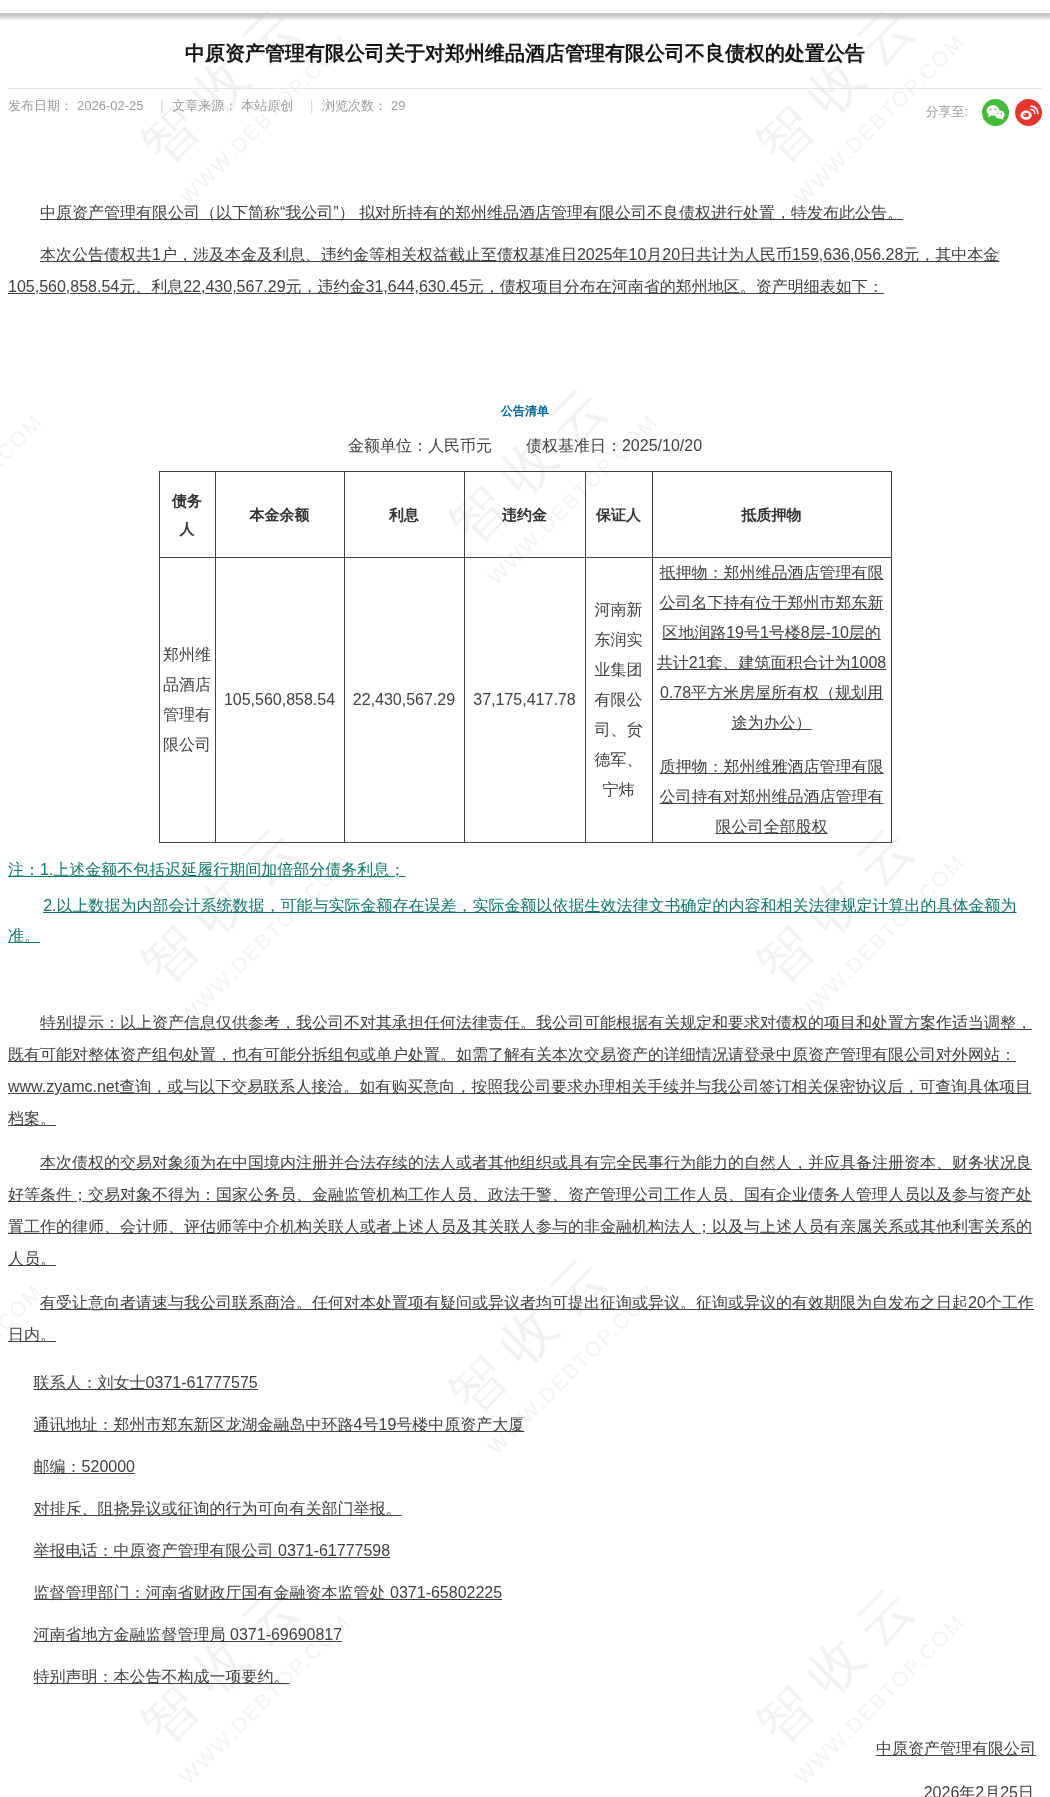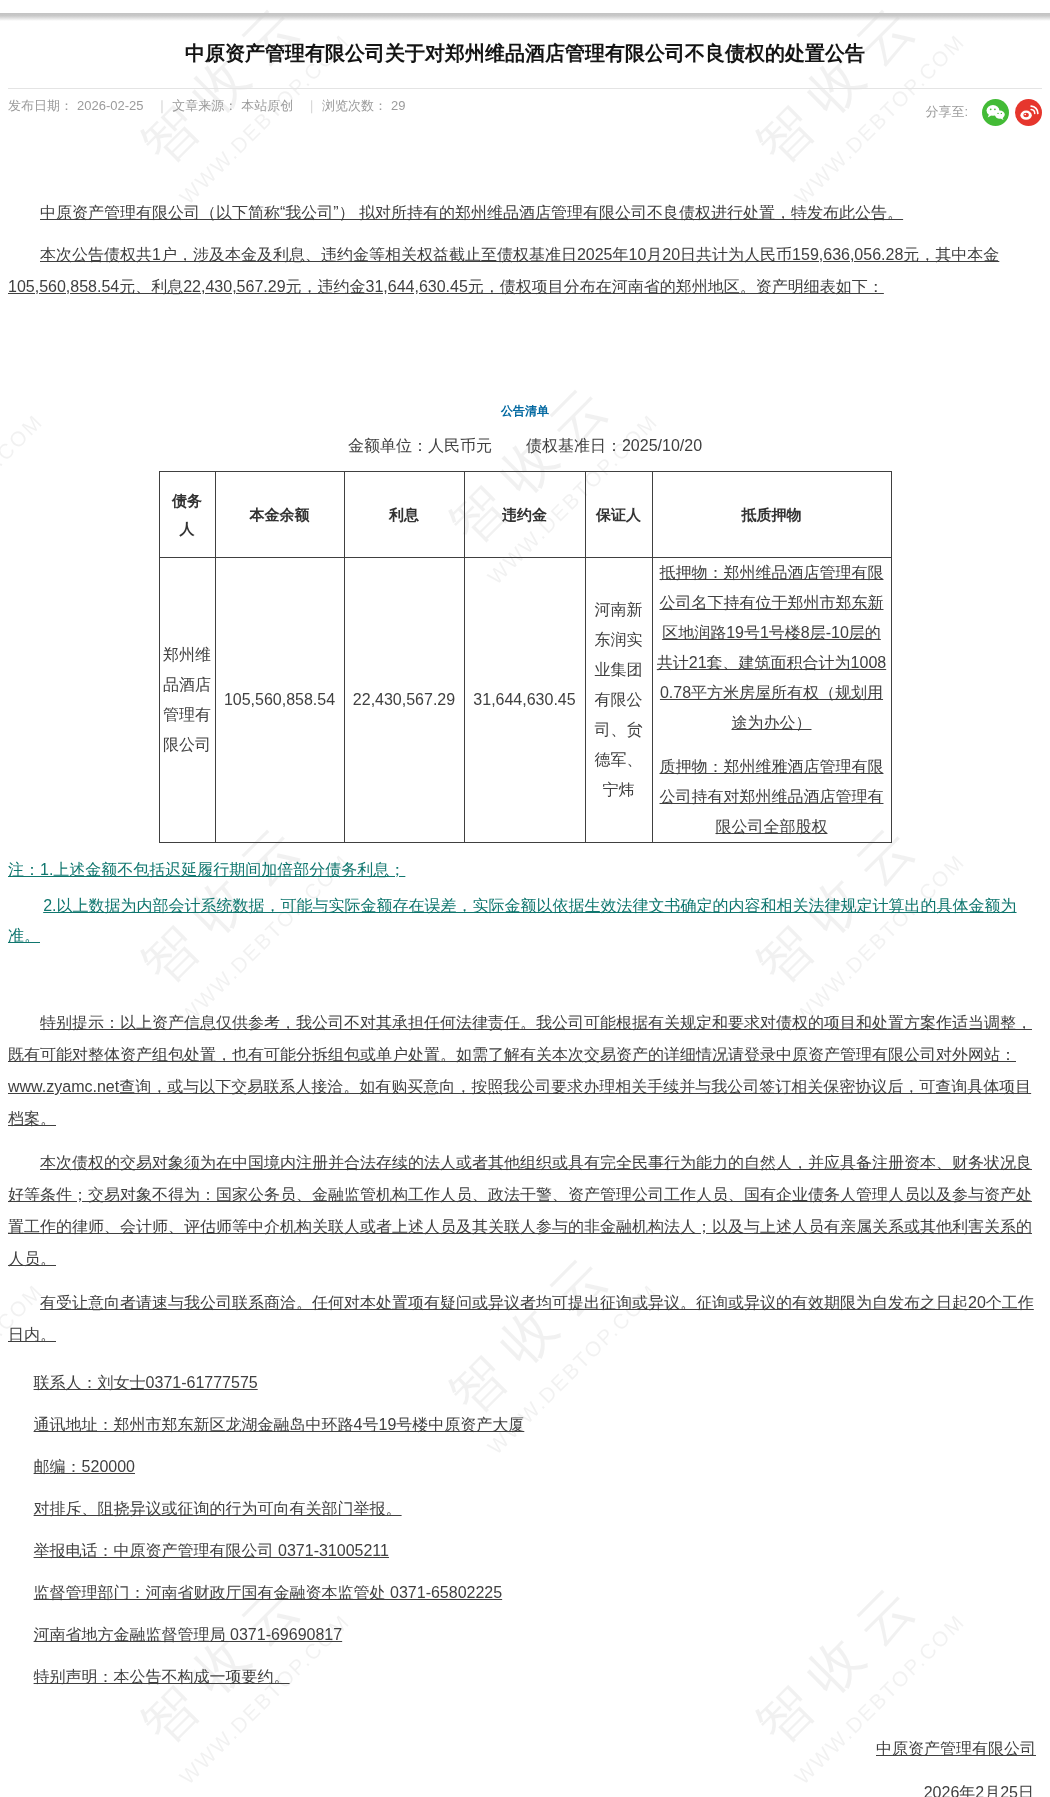--- a/index.html
+++ b/index.html
@@ -157,42 +157,42 @@
         <th>本金余额</th>
         <th>利息</th>
         <th>违约金</th>
         <th>保证人</th>
         <th>抵质押物</th>
       </tr>
       <tr>
         <td class="debtor">郑州维品酒店管理有限公司</td>
         <td>105,560,858.54</td>
         <td>22,430,567.29</td>
-        <td>31,644,630.45</td>
+        <td>37,175,417.78</td>
         <td class="guarantor">河南新东润实业集团有限公司、贠德军、宁炜</td>
         <td class="collateral">
           <p>抵押物：郑州维品酒店管理有限公司名下持有位于郑州市郑东新区地润路19号1号楼8层-10层的共计21套、建筑面积合计为10080.78平方米房屋所有权（规划用途为办公）</p>
           <p>质押物：郑州维雅酒店管理有限公司持有对郑州维品酒店管理有限公司全部股权</p>
         </td>
       </tr>
     </tbody>
       </table>
 
     <p class="note note1">注：1.上述金额不包括迟延履行期间加倍部分债务利息；</p>
     <p class="note note2">2.以上数据为内部会计系统数据，可能与实际金额存在误差，实际金额以依据生效法律文书确定的内容和相关法律规定计算出的具体金额为准。</p>
 
     <p class="para p-special">特别提示：以上资产信息仅供参考，我公司不对其承担任何法律责任。我公司可能根据有关规定和要求对债权的项目和处置方案作适当调整，既有可能对整体资产组包处置，也有可能分拆组包或单户处置。如需了解有关本次交易资产的详细情况请登录中原资产管理有限公司对外网站：www.zyamc.net查询，或与以下交易联系人接洽。如有购买意向，按照我公司要求办理相关手续并与我公司签订相关保密协议后，可查询具体项目档案。</p>
     <p class="para p-follow">本次债权的交易对象须为在中国境内注册并合法存续的法人或者其他组织或具有完全民事行为能力的自然人，并应具备注册资本、财务状况良好等条件；交易对象不得为：国家公务员、金融监管机构工作人员、政法干警、资产管理公司工作人员、国有企业债务人管理人员以及参与资产处置工作的律师、会计师、评估师等中介机构关联人或者上述人员及其关联人参与的非金融机构法人；以及与上述人员有亲属关系或其他利害关系的人员。</p>
     <p class="para p-follow">有受让意向者请速与我公司联系商洽。任何对本处置项有疑问或异议者均可提出征询或异议。征询或异议的有效期限为自发布之日起20个工作日内。</p>
 
     <p class="line contact-first">联系人：刘女士0371-61777575</p>
     <p class="line">通讯地址：郑州市郑东新区龙湖金融岛中环路4号19号楼中原资产大厦</p>
     <p class="line">邮编：520000</p>
     <p class="line">对排斥、阻挠异议或征询的行为可向有关部门举报。</p>
-    <p class="line">举报电话：中原资产管理有限公司  0371-31005211</p>
+    <p class="line">举报电话：中原资产管理有限公司  0371-61777598</p>
     <p class="line">监督管理部门：河南省财政厅国有金融资本监管处 0371-65802225</p>
     <p class="line">河南省地方金融监督管理局 0371-69690817</p>
     <p class="line">特别声明：本公告不构成一项要约。</p>
 
     <p class="sign">中原资产管理有限公司</p>
     <p class="sign-date">2026年2月25日</p>
   </div>
 </div>
 
 </body></html>

